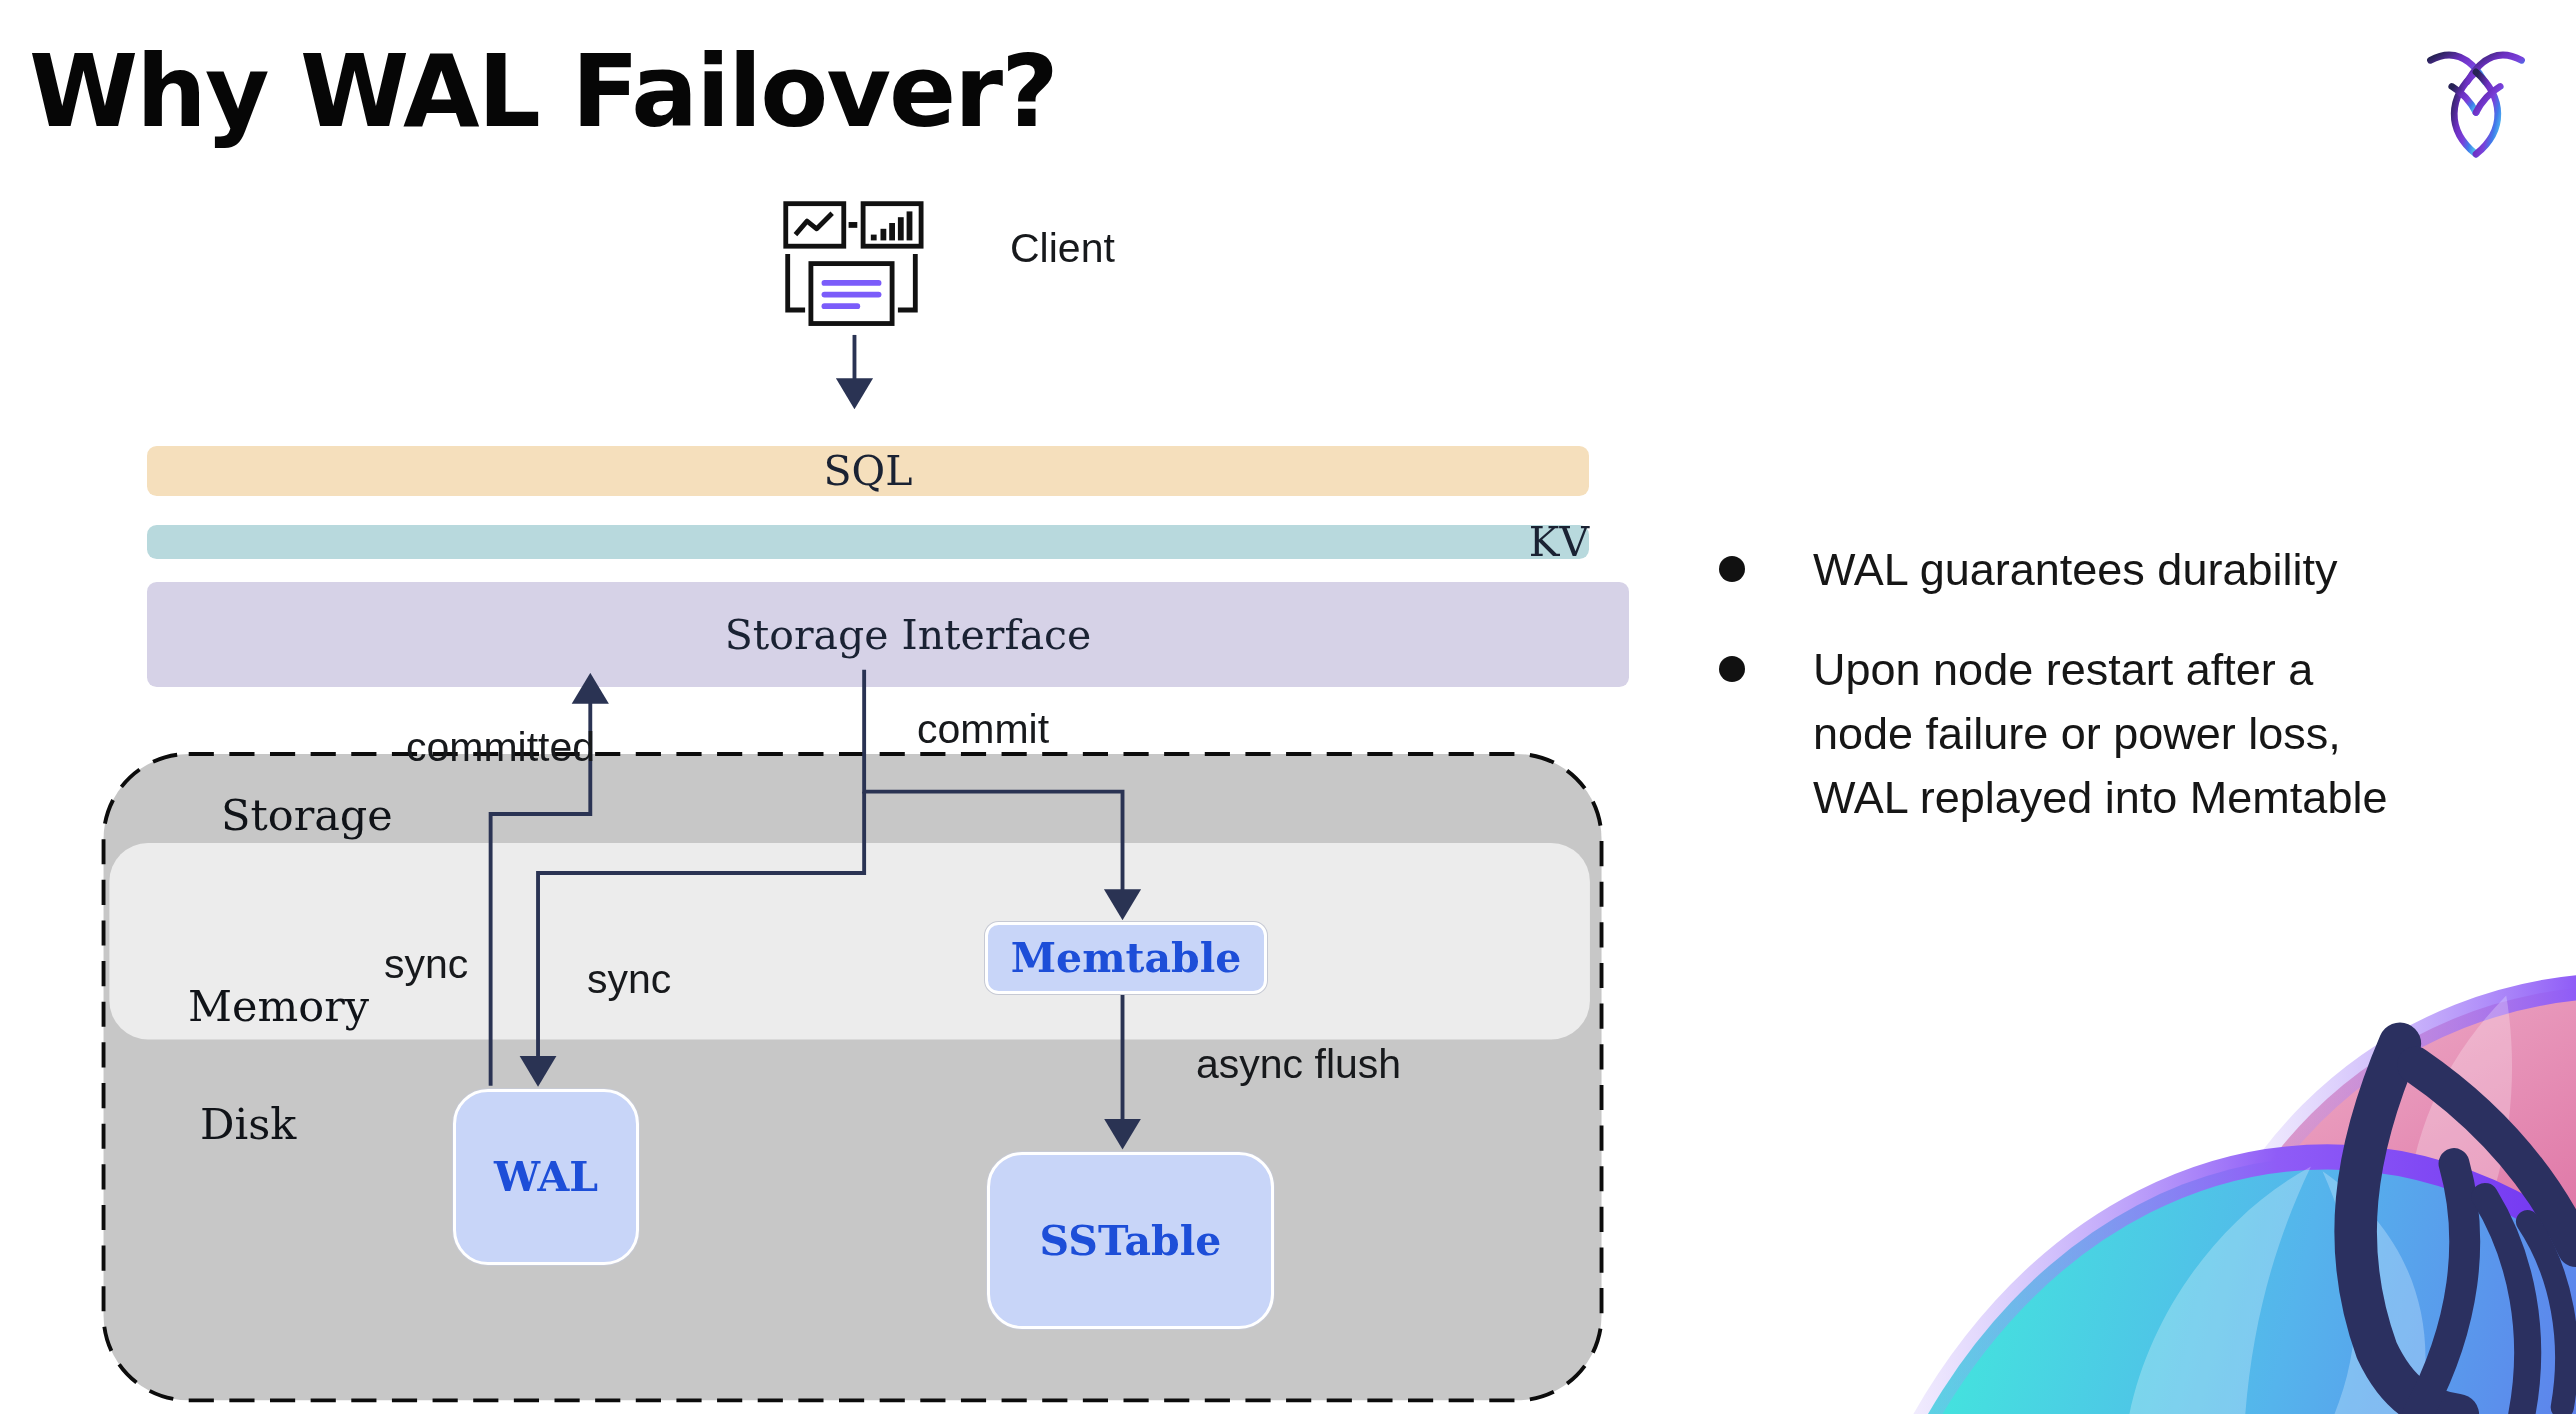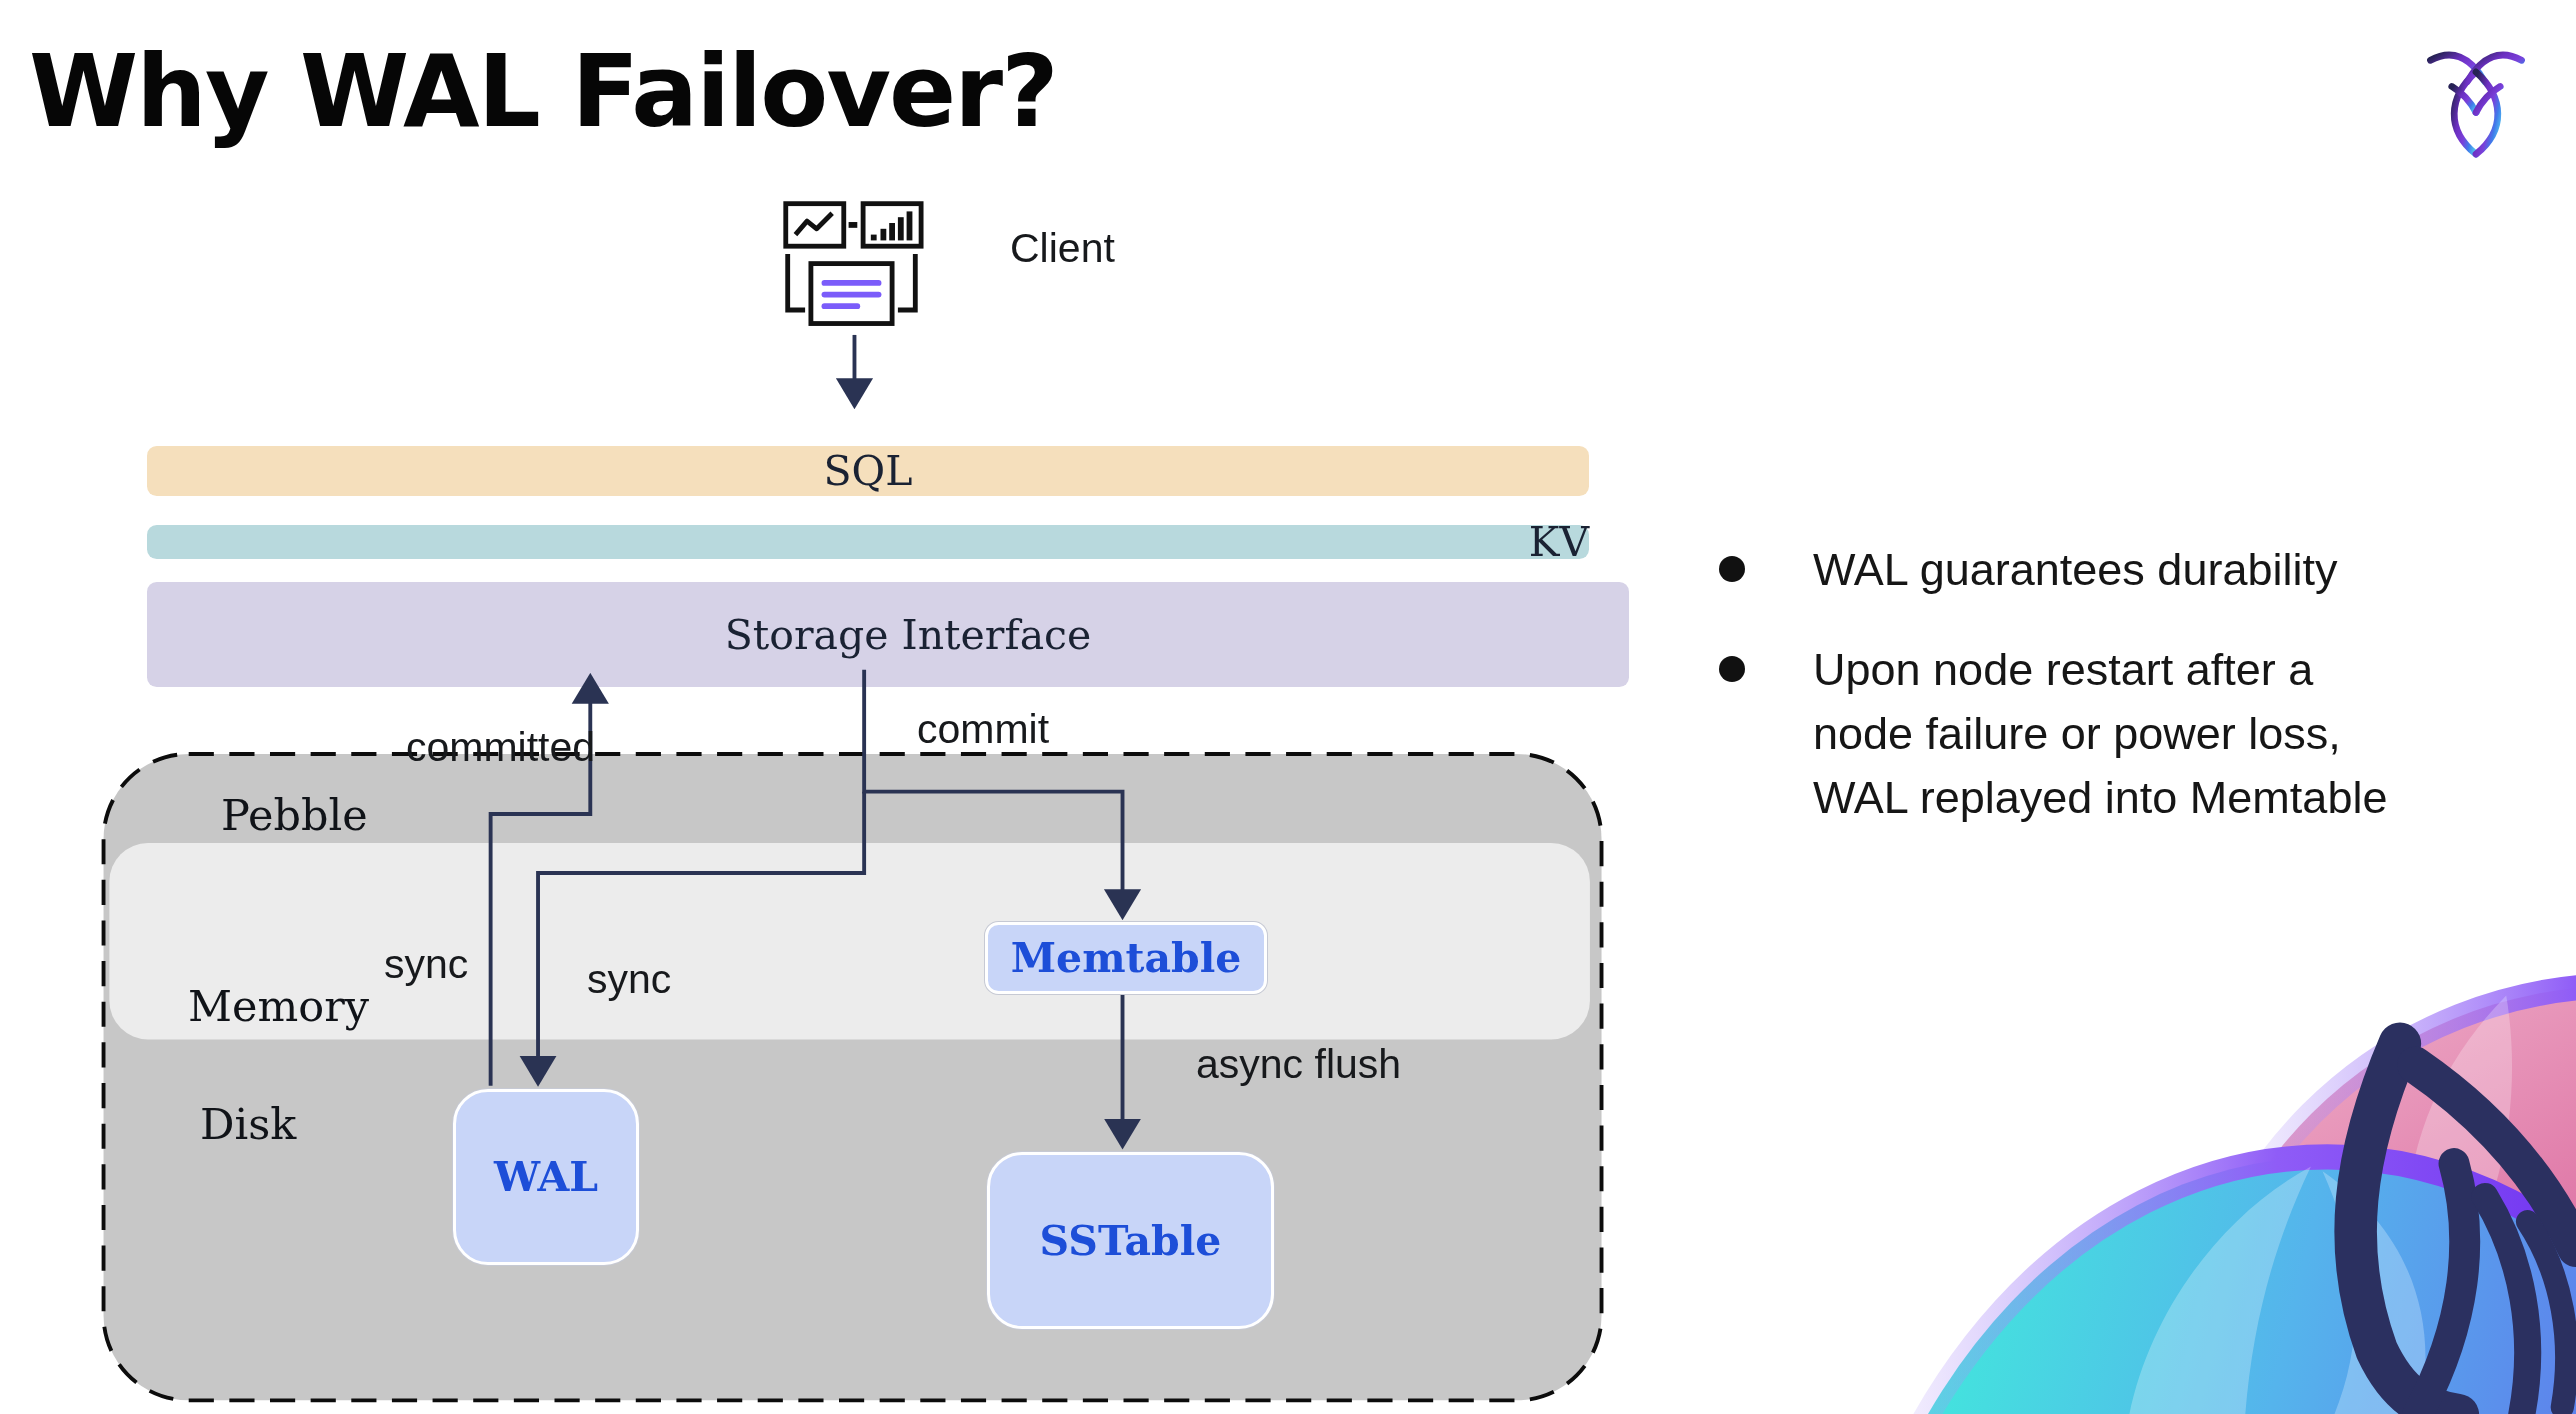--- a/index.html
+++ b/index.html
@@ -125,21 +125,21 @@
 
     <g fill="none" stroke="#2a3353" stroke-width="4">
       <path d="M 883,346 L 883,418" marker-end="url(#ah)"></path>
       <path d="M 507,1122 L 507,841 L 610,841 L 610,700" marker-end="url(#ah)"></path>
       <path d="M 893,692 L 893,818 L 1160,818 L 1160,946" marker-end="url(#ah)"></path>
       <path d="M 893,818 L 893,902 L 556,902 L 556,1118" marker-end="url(#ah)"></path>
       <path d="M 1160,1022 L 1160,1183" marker-end="url(#ah)"></path>
     </g>
   </svg>
 
-  <div class="slabel" style="left:221px;top:790px;">Pebble</div>
+  <div class="slabel" style="left:221px;top:790px;">Storage</div>
   <div class="slabel" style="left:155px;top:981px;margin-left:33px;">Memory</div>
   <div class="slabel" style="left:200px;top:1099px;">Disk</div>
 
   <div class="alabel" style="left:406px;top:724px;">committed</div>
   <div class="alabel" style="left:917px;top:706px;">commit</div>
   <div class="alabel" style="left:384px;top:941px;">sync</div>
   <div class="alabel" style="left:587px;top:956px;">sync</div>
   <div class="alabel" style="left:1196px;top:1041px;">async flush</div>
 
   <div class="node node-memtable">

